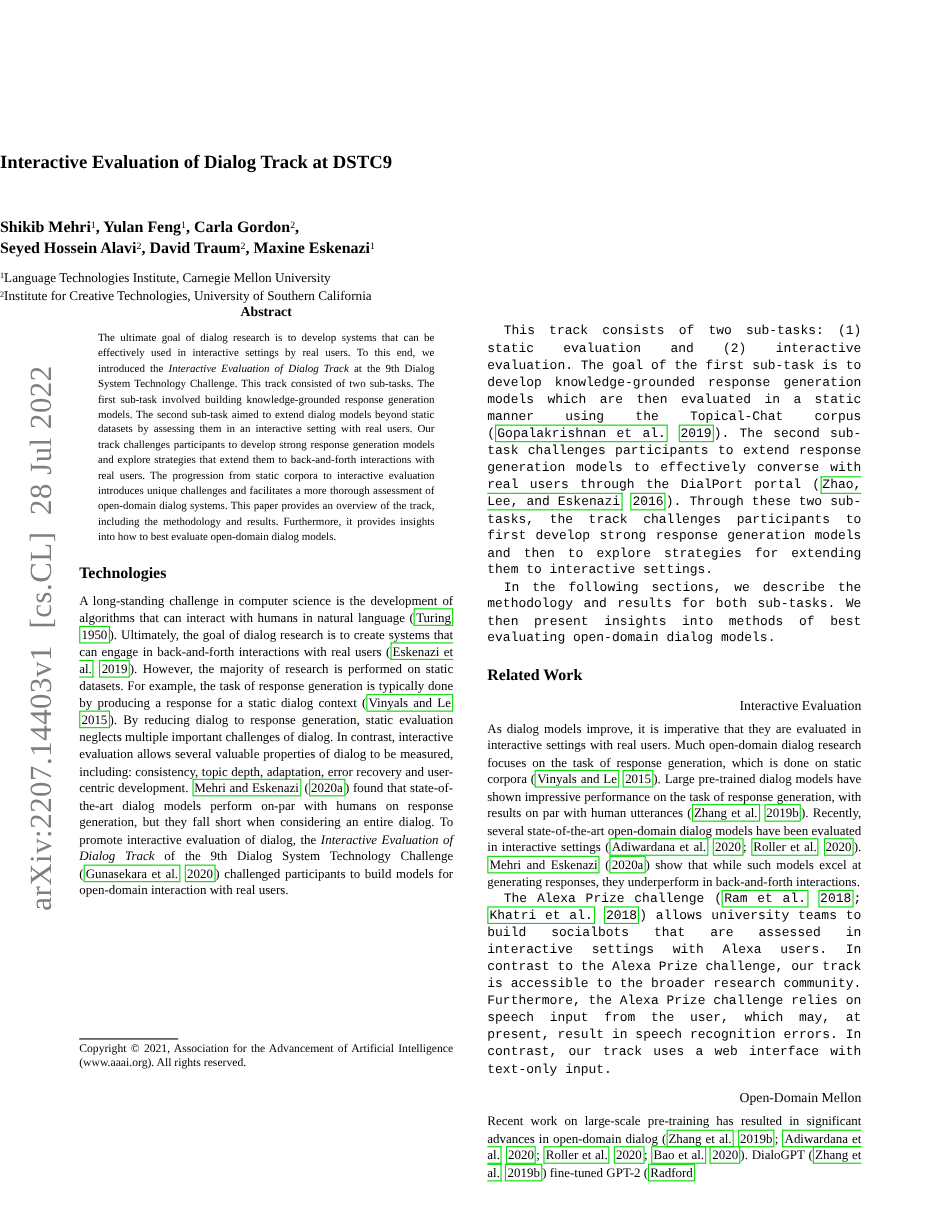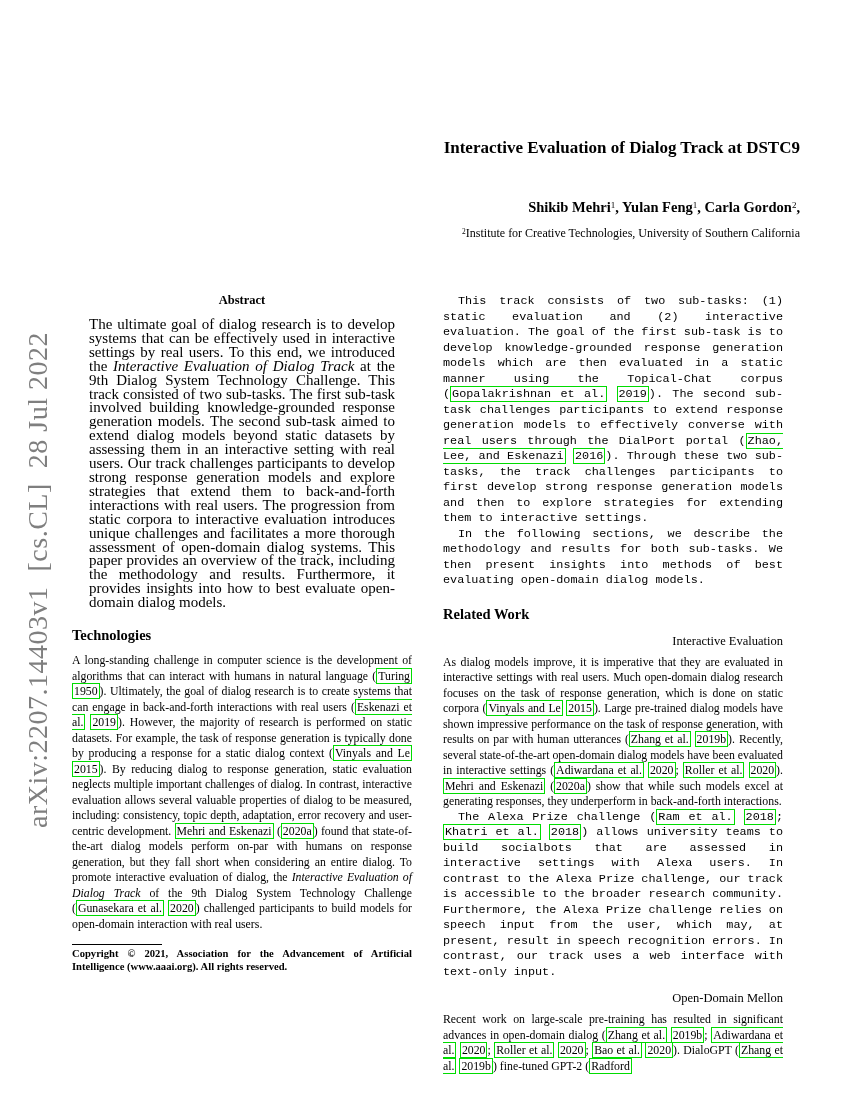--- a/index.html
+++ b/index.html
@@ -6,55 +6,57 @@
   body {
     width:850px; height:1100px; background:#ffffff; position:relative;
     font-family:"Liberation Serif", serif; color:#000; overflow:hidden;
   }
   .watermark {
     position:absolute; left:38px; top:580px;
     transform:translate(-50%,-50%) rotate(-90deg);
     font-size:28px; letter-spacing:0.5px; white-space:pre;
     color:var(--watermark,#7f7f7f);
   }
-  .titleblock { position:absolute; left:16px; top:138px; width:784px; text-align:right; }
+  .titleblock { position:absolute; left:0; top:138px; width:784px; text-align:left; }
   .paper-title { font-size:17px; font-weight:bold; margin:0 0 12px 0; line-height:20px; }
   .authors { font-size:14.5px; font-weight:bold; line-height:19px;margin-top:40px; }
   .affils { font-size:12px; line-height:17px; margin-top:8px; }
   .email-line { font-size:12px; line-height:17px; }
   .sup { font-size:62%; position:relative; top:-0.45em; line-height:0; font-weight:normal; }
   .col { position:absolute; width:340px; }
-  .col-left { left:72px; top:293px; }
+  .col-left { left:72px; top:276px; }
   .col-right { left:443px; top:294px; }
   .abstract-heading { font-size:12.5px; font-weight:bold; text-align:center; margin:0 0 10px 0; }
   .abstract-text {
-    font-size:15px; line-height:13.9px; text-align:justify;
+    font-size:10px; line-height:13.9px; text-align:justify;
     padding:0 17px; margin:0;
   }
   .sec-heading { font-size:14.5px; font-weight:bold; text-align:left; margin:16px 0 9px 0; line-height:18px; }
   .subsec-heading { font-size:12.5px; font-weight:normal; text-align:right; margin:10px 0 6px 0; line-height:16px; }
   p.body { font-size:11.8px; line-height:15.5px; text-align:justify; margin:0; }
   p.indent { text-indent:15px;font-family:Liberation Mono, monospace; }
   .it { font-style:italic; }
   .cite { border:1.2px solid var(--citation-box,#00dc00); padding:0 1px; }
-  .footnote-block { position:absolute; left:72px; top:944px; width:340px;font-weight:bold; }
+  .footnote-block { position:absolute; left:72px; top:944px; width:340px; }
   .footnote-rule { width:90px; border-top:1px solid #000; margin:0 0 3px 0; }
   .footnote-text { font-size:10.6px; line-height:12.8px; text-align:justify; margin:0; }
 </style>
 </head>
 <body>
 
 <div class="watermark">arXiv:2207.14403v1  [cs.CL]  28 Jul 2022</div>
 
 <div class="titleblock">
   <div class="paper-title">Interactive Evaluation of Dialog Track at DSTC9</div>
   <div class="authors">
     <div>Shikib Mehri<span class="sup">1</span>, Yulan Feng<span class="sup">1</span>, Carla Gordon<span class="sup">2</span>,</div>
+    <div>Seyed Hossein Alavi<span class="sup">2</span>, David Traum<span class="sup">2</span>, Maxine Eskenazi<span class="sup">1</span></div>
   </div>
   <div class="affils">
+    <div><span class="sup">1</span>Language Technologies Institute, Carnegie Mellon University</div>
     <div><span class="sup">2</span>Institute for Creative Technologies, University of Southern California</div>
   </div>
 </div>
 
 <div class="col col-left">
   <div class="abstract-heading">Abstract</div>
   <p class="abstract-text">The ultimate goal of dialog research is to develop systems that can be effectively used in interactive settings by real users. To this end, we introduced the <span class="it">Interactive Evaluation of Dialog Track</span> at the 9th Dialog System Technology Challenge. This track consisted of two sub-tasks. The first sub-task involved building knowledge-grounded response generation models. The second sub-task aimed to extend dialog models beyond static datasets by assessing them in an interactive setting with real users. Our track challenges participants to develop strong response generation models and explore strategies that extend them to back-and-forth interactions with real users. The progression from static corpora to interactive evaluation introduces unique challenges and facilitates a more thorough assessment of open-domain dialog systems. This paper provides an overview of the track, including the methodology and results. Furthermore, it provides insights into how to best evaluate open-domain dialog models.</p>
   <div class="sec-heading">Technologies</div>
   <p class="body">A long-standing challenge in computer science is the development of algorithms that can interact with humans in natural language (<span class="cite">Turing</span> <span class="cite">1950</span>). Ultimately, the goal of dialog research is to create systems that can engage in back-and-forth interactions with real users (<span class="cite">Eskenazi et al.</span> <span class="cite">2019</span>). However, the majority of research is performed on static datasets. For example, the task of response generation is typically done by producing a response for a static dialog context (<span class="cite">Vinyals and Le</span> <span class="cite">2015</span>). By reducing dialog to response generation, static evaluation neglects multiple important challenges of dialog. In contrast, interactive evaluation allows several valuable properties of dialog to be measured, including: consistency, topic depth, adaptation, error recovery and user-centric development. <span class="cite">Mehri and Eskenazi</span> (<span class="cite">2020a</span>) found that state-of-the-art dialog models perform on-par with humans on response generation, but they fall short when considering an entire dialog. To promote interactive evaluation of dialog, the <span class="it">Interactive Evaluation of Dialog Track</span> of the 9th Dialog System Technology Challenge (<span class="cite">Gunasekara et al.</span> <span class="cite">2020</span>) challenged participants to build models for open-domain interaction with real users.</p>
 </div>

